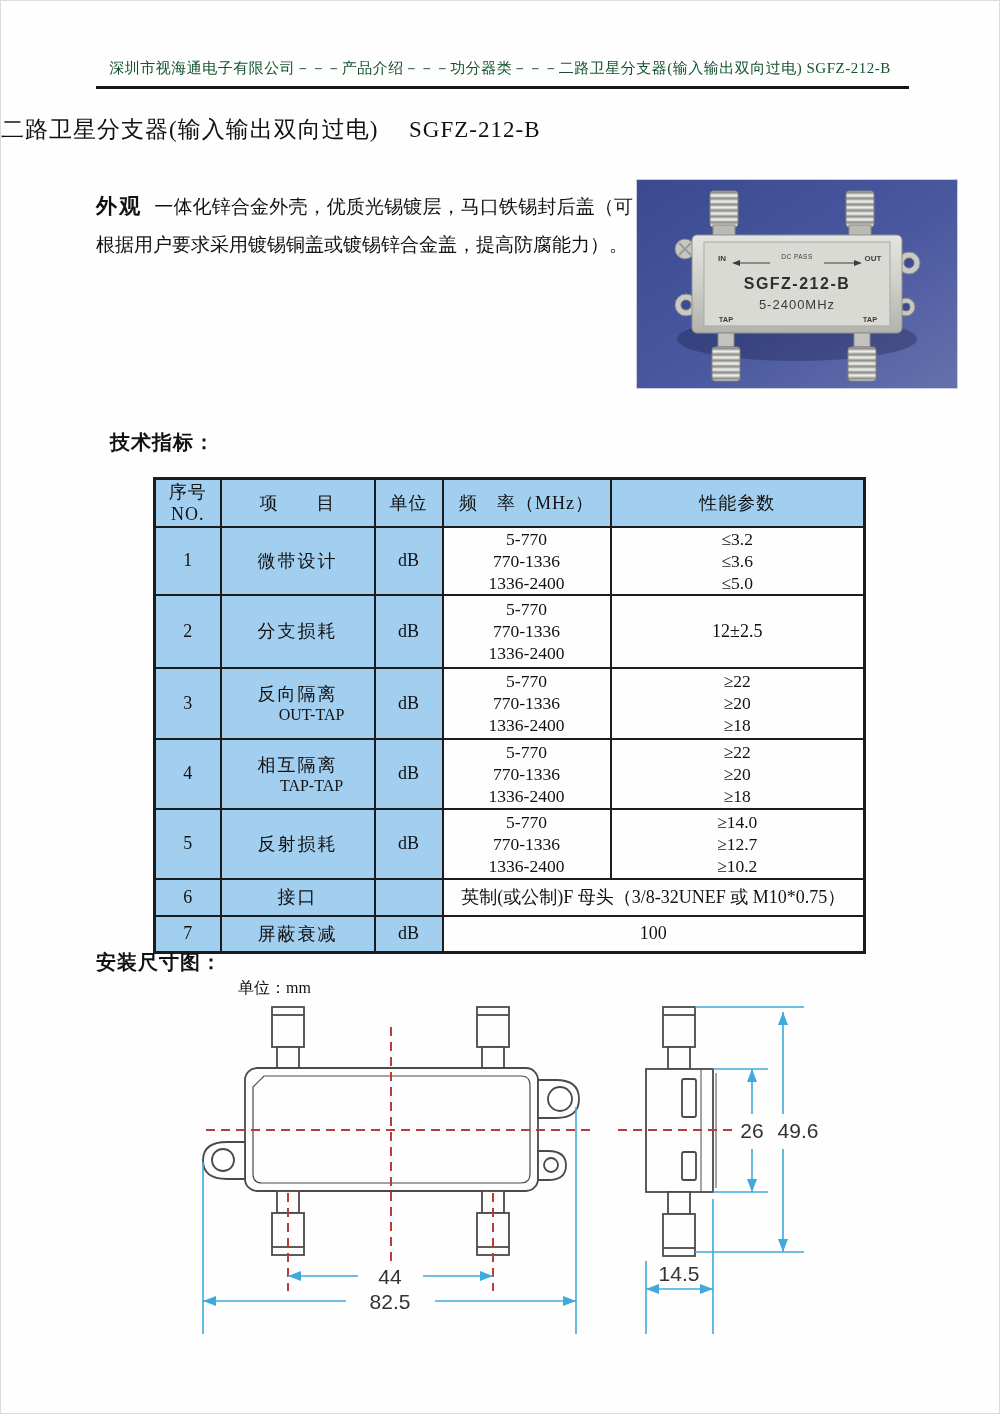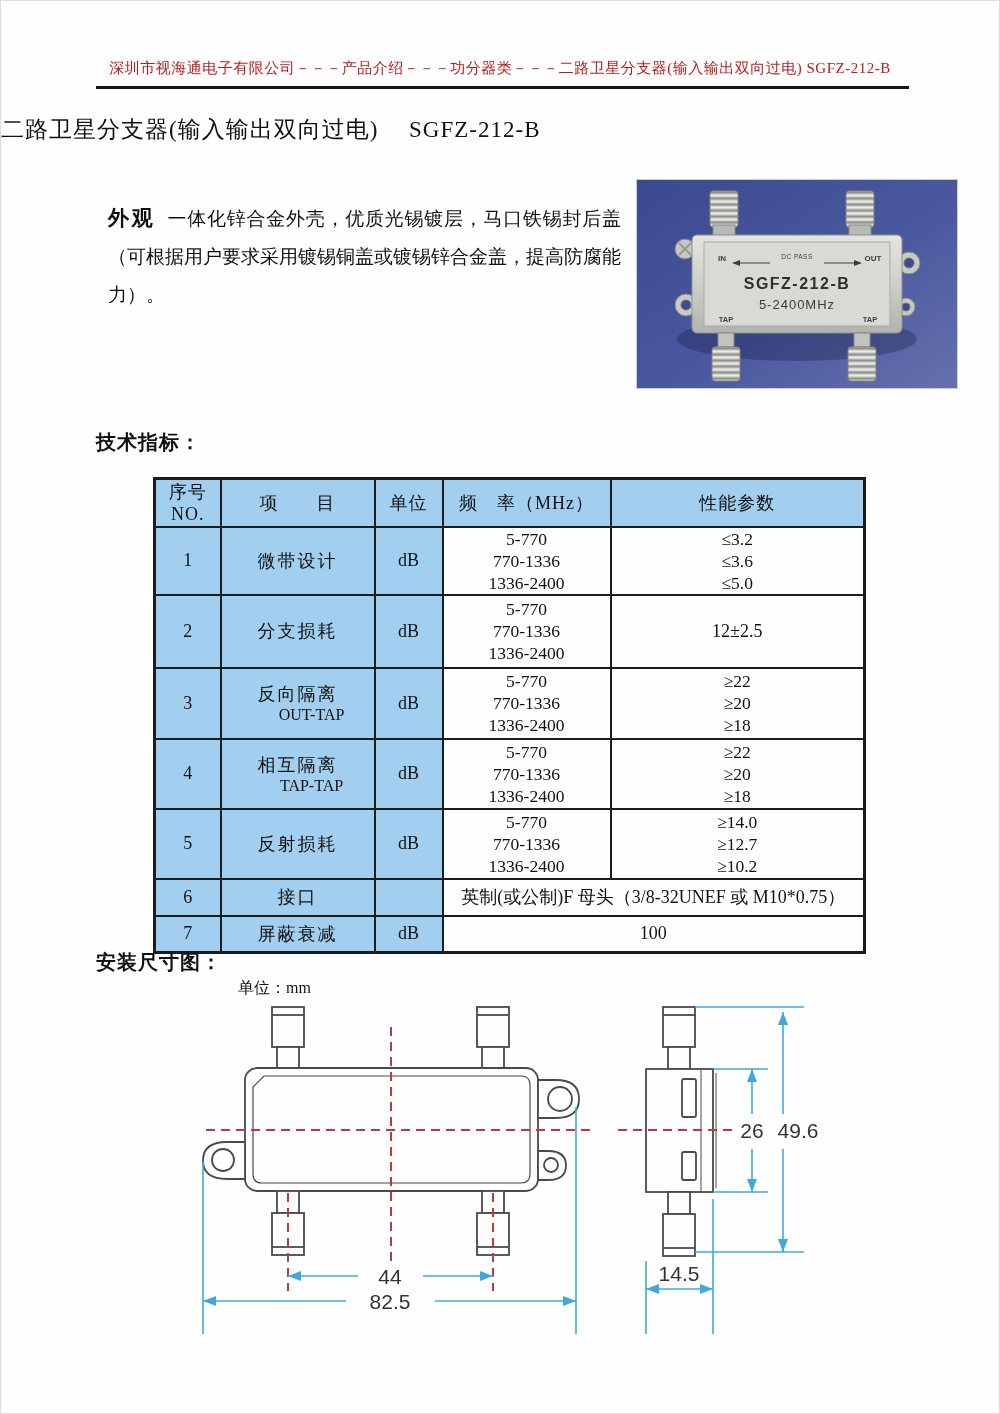--- a/index.html
+++ b/index.html
@@ -1,33 +1,33 @@
 <!DOCTYPE html>
 <html><head>
 <meta charset="utf-8">
 <style>
   html,body{margin:0;padding:0;background:#fff;}
   .page{position:relative;width:998px;height:1412px;background:#fefefe;border:1px solid #dcdcdc;
         font-family:"Liberation Serif",serif;color:#111;overflow:hidden;}
   
   .breadcrumb{position:absolute;top:58px;left:0;width:100%;text-align:center;
-              font-size:15px;letter-spacing:.5px;color:#b91c1c;white-space:nowrap;}
+              font-size:15px;letter-spacing:.5px;color:#14532d;white-space:nowrap;}
   .toprule{position:absolute;top:85px;left:95px;width:813px;height:3px;background:#161616;}
   .doc-title{position:absolute;top:113px;left:0;width:100%;text-align:left;
              font-size:23px;font-weight:normal;letter-spacing:1px;margin:0;}
   
   .overview{position:absolute;top:186px;left:95px;width:537px;
             font-size:19px;line-height:38px;text-align:justify;}
-  .overview p{margin:12px;}
+  .overview p{margin:0;}
   .plabel{font-family:"Liberation Sans",sans-serif;font-weight:bold;font-size:21px;
           letter-spacing:2px;margin-right:12px;}
   
   .photo{position:absolute;top:178px;left:635px;width:322px;height:210px;}
   
-  .spec-heading{position:absolute;top:428px;left:95px;font-family:"Liberation Sans",sans-serif;
+  .spec-heading{position:absolute;top:428px;left:109px;font-family:"Liberation Sans",sans-serif;
                 font-weight:bold;font-size:20px;letter-spacing:1px;}
   table.specs{position:absolute;top:476px;left:152px;border-collapse:collapse;
               border:3px solid #1c1c1c;table-layout:fixed;width:710px;}
   table.specs td{border:2px solid #1c1c1c;text-align:center;vertical-align:middle;
                  font-size:18px;padding:0;}
   td.blue{background:#A2CFF0;}
   td.item{letter-spacing:2px;font-size:19px;}
   .hdr{font-size:19px;letter-spacing:1px;}
   .stack div{line-height:22px;font-size:17.5px;}
   .sub{font-size:16px;letter-spacing:0;margin-left:28px;}

